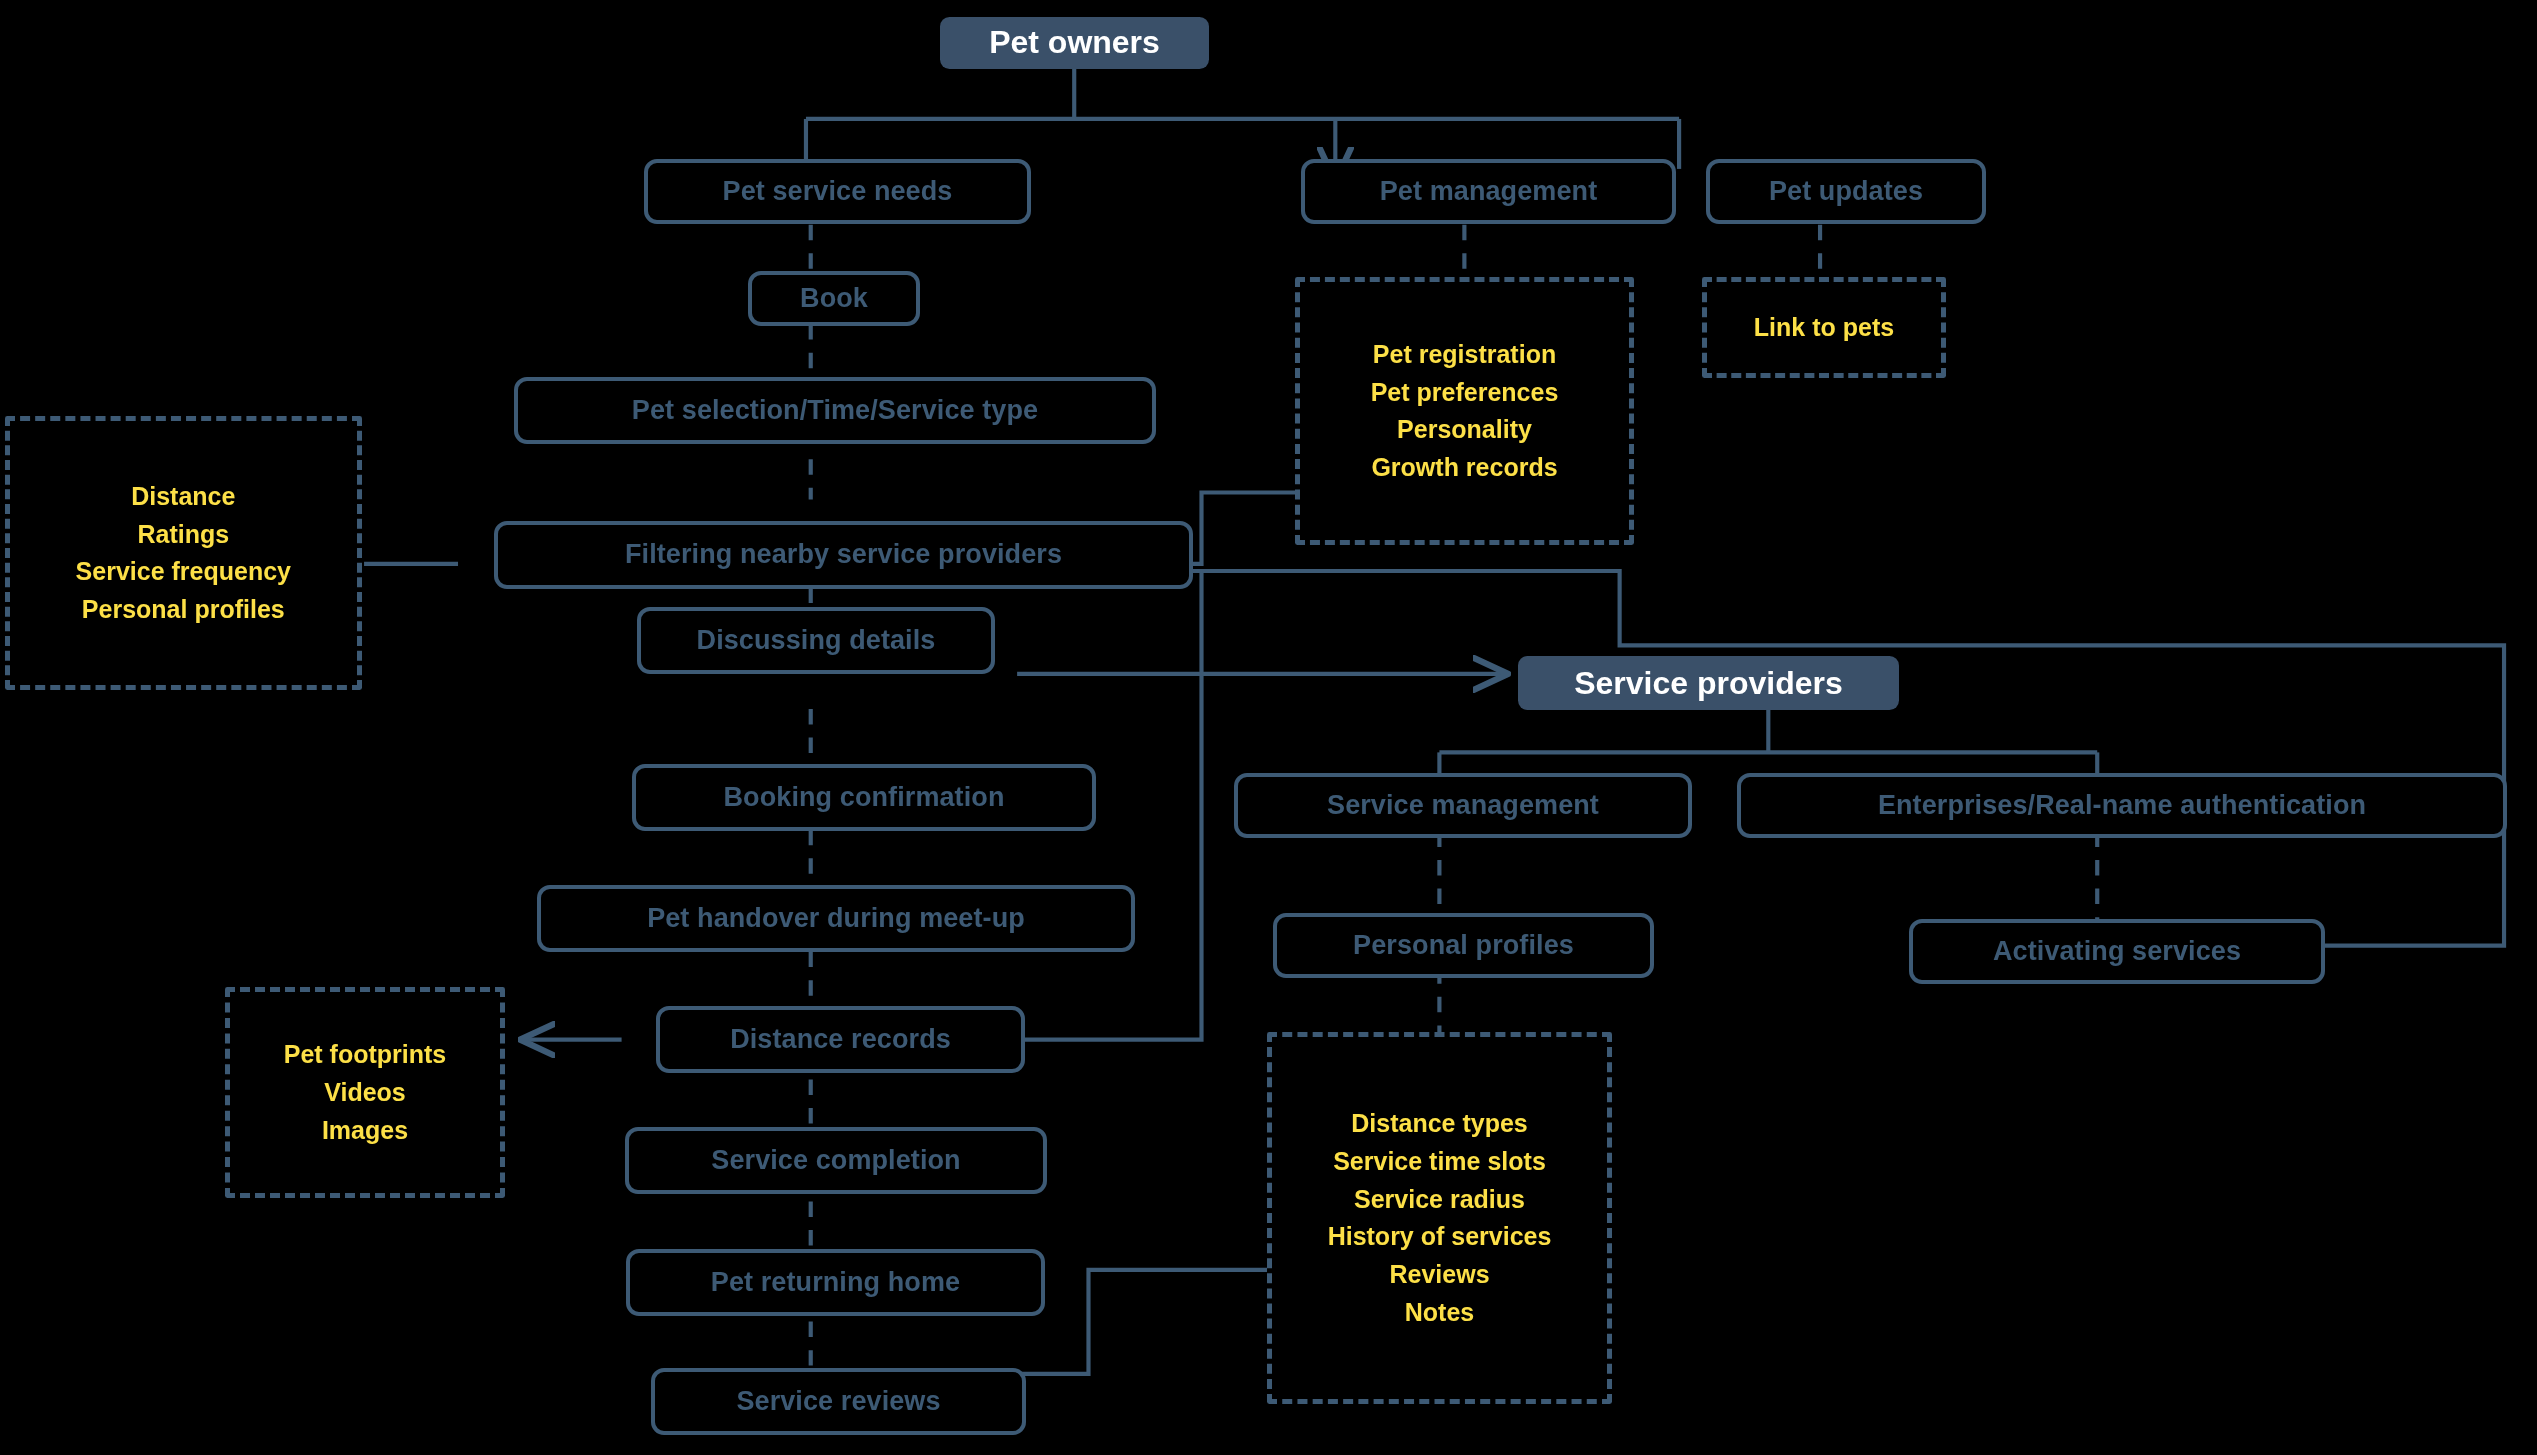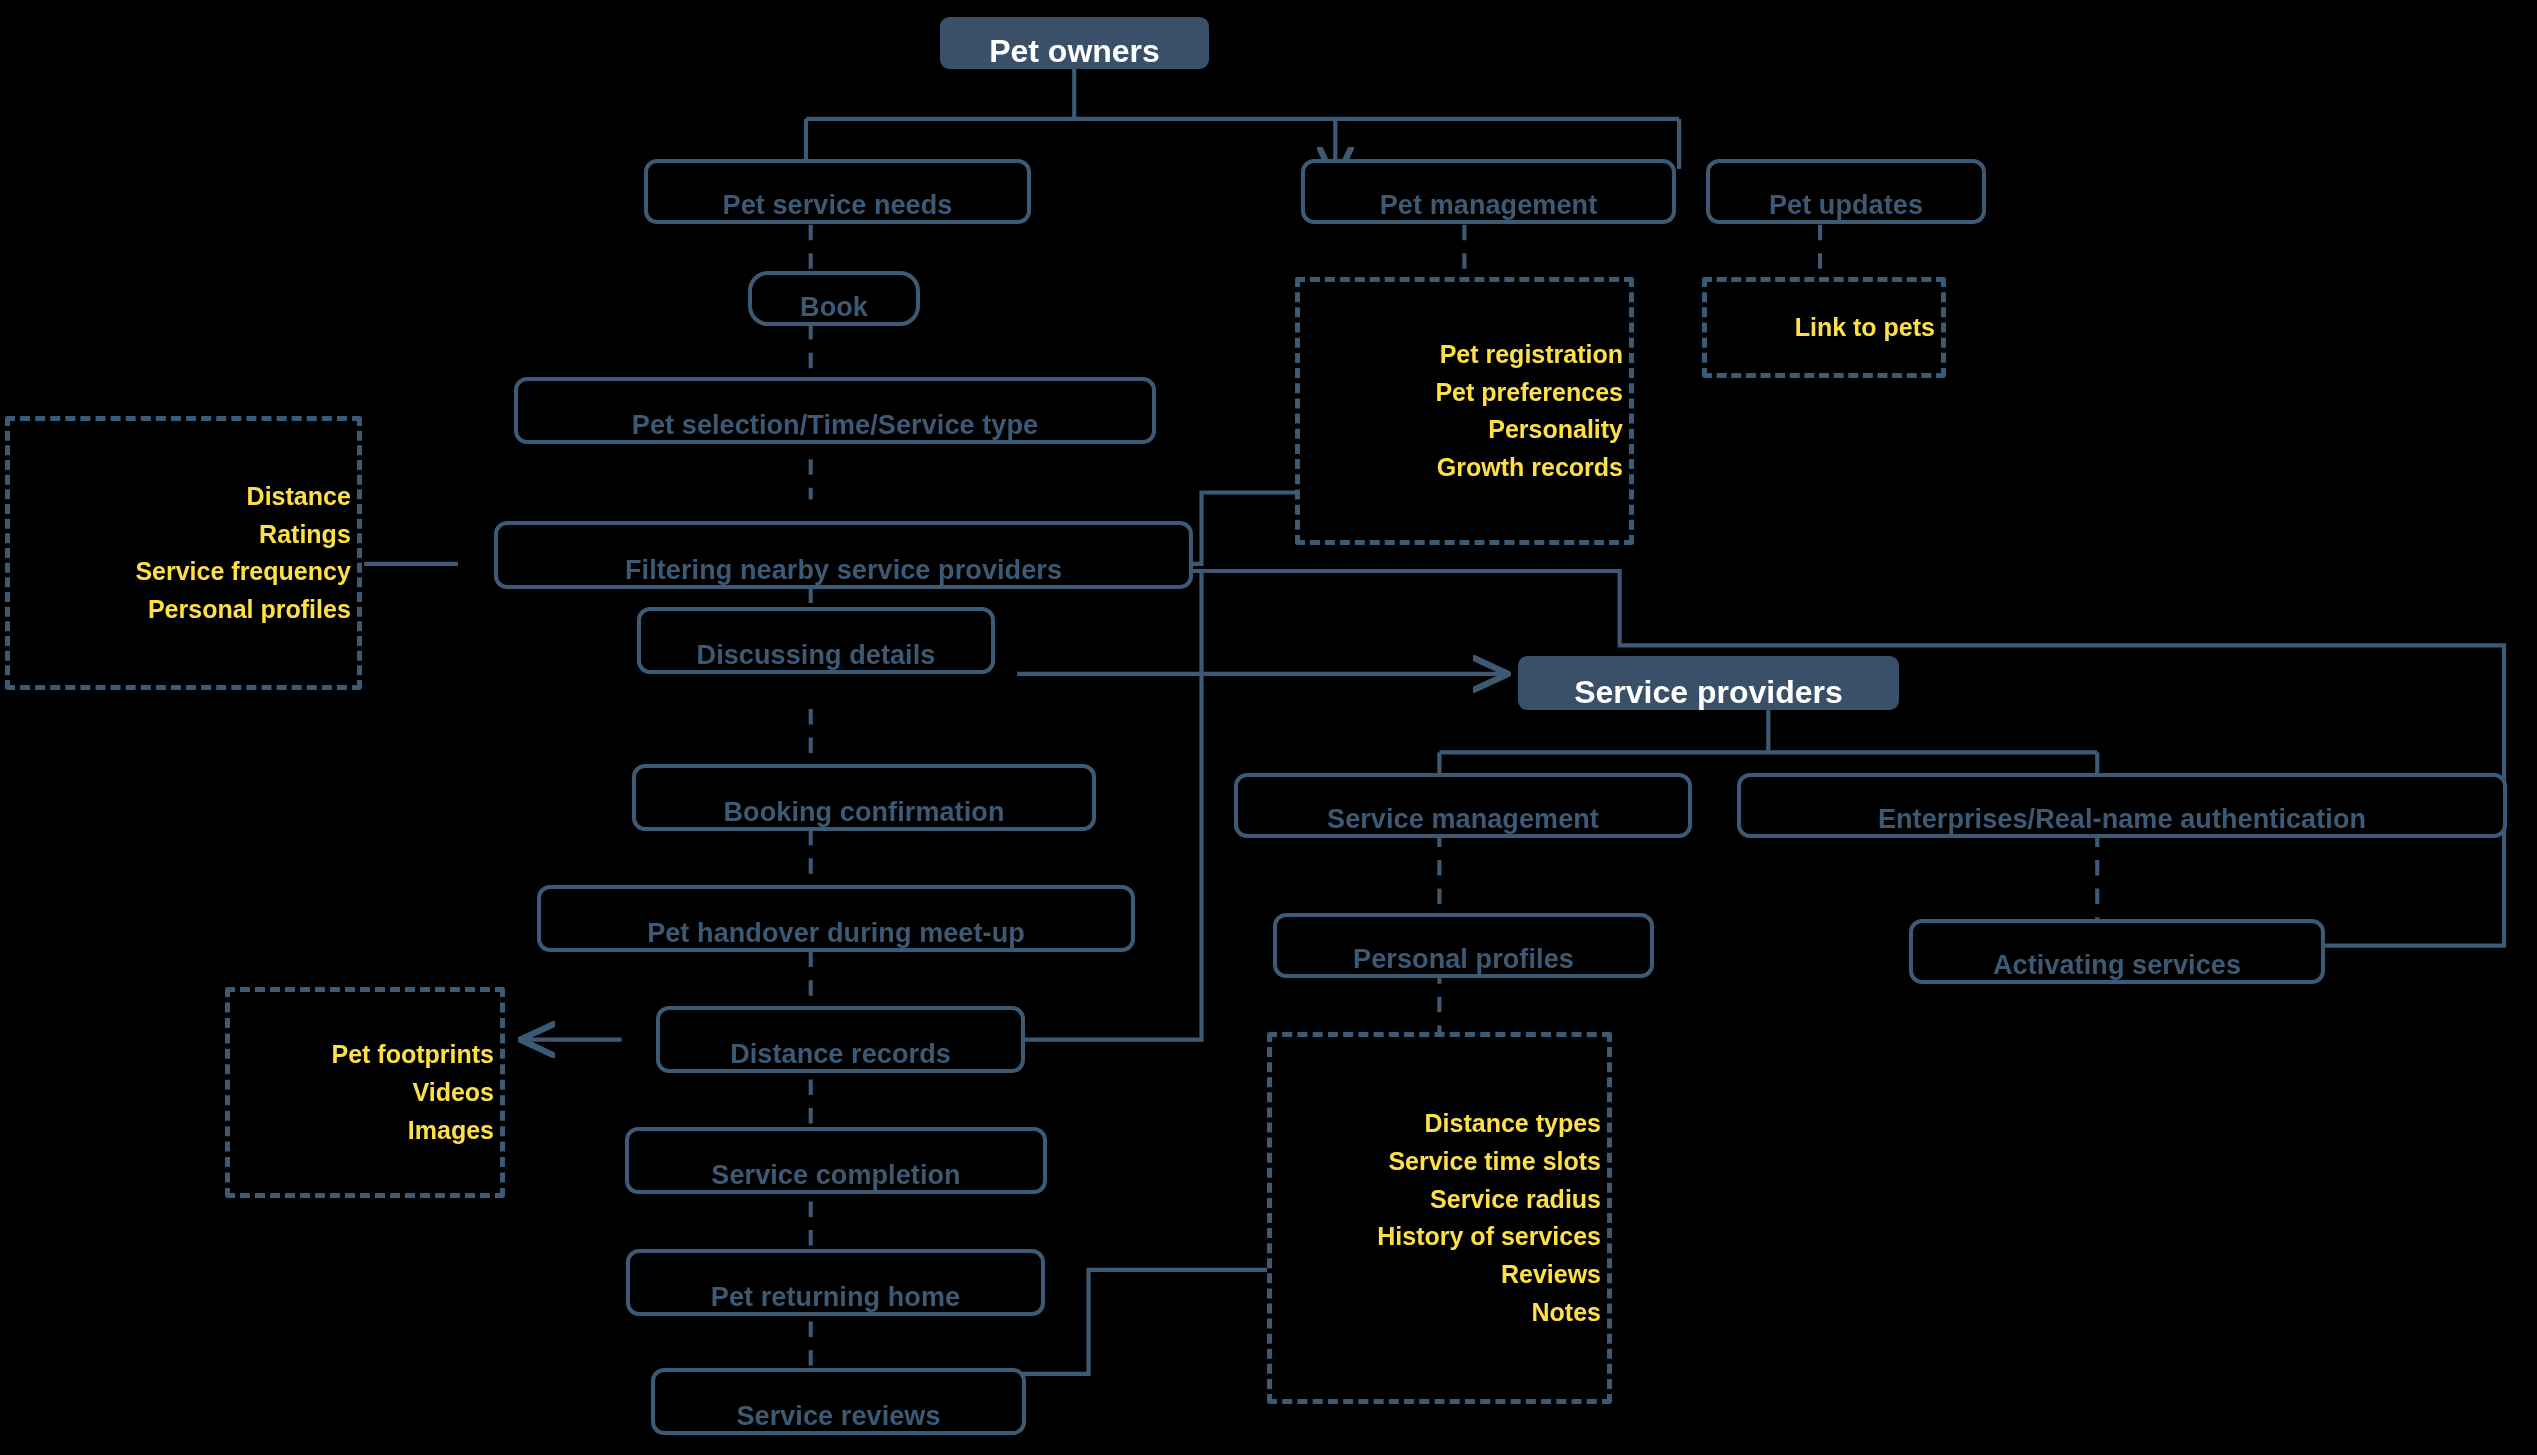--- a/index.html
+++ b/index.html
@@ -1,20 +1,20 @@
 <!DOCTYPE html>
 <html style="font-size:9.5px"><head>
 <meta charset="utf-8">
 <style>
   html,body{margin:0;padding:0;background:#000;}
   #stage{position:relative;width:2538px;height:1456px;background:#000;overflow:hidden;
          font-family:"Liberation Sans","DejaVu Sans",sans-serif;}
   svg#wires{position:absolute;left:0;top:0;width:2538px;height:1456px;}
 
-  .node{position:absolute;box-sizing:border-box;display:flex;align-items:flex-end;justify-content:center;
+  .node{position:absolute;box-sizing:border-box;display:flex;align-items:center;justify-content:center;
         color:#3d5a75;text-align:center;line-height:1.08;}
   .solid{border:4.2px solid #3d5a75;border-radius:13px;background:#000;font-size:27px;font-weight:700;
          letter-spacing:0.1px;padding:0 10.7px;margin-left:24px;}
   .filled{background:#3a5069;border:0;border-radius:9.5px;color:#ffffff;font-size:32px;font-weight:700;}
   .dashed{border:5.4px dashed #3d5a75;border-radius:2.4px;background:#000;flex-direction:column;
           justify-content:center;gap:0;padding:8.3px 6px;}
   .dashed .li{font-size:25px;font-weight:700;color:#fde047;padding:5.4px 0;white-space:nowrap;}
 </style>
 </head>
 <body>
@@ -87,21 +87,21 @@
   </div>
 
   <div class="node solid" style="left:1277px;top:159px;width:375px;height:65px;">
     <span>Pet management</span>
   </div>
 
   <div class="node solid" style="left:1682px;top:159px;width:280px;height:65px;">
     <span>Pet updates</span>
   </div>
 
-  <div class="node solid" style="left:724px;top:271px;width:172px;height:55px;border-radius:20px;">
+  <div class="node solid" style="left:724px;top:271px;width:172px;height:55px;">
     <span>Book</span>
   </div>
 
   <div class="node solid" style="left:490px;top:377px;width:642px;height:67px;">
     <span>Pet selection/Time/Service type</span>
   </div>
 
   <div class="node solid" style="left:470px;top:521px;width:699px;height:68px;">
     <span>Filtering nearby service providers</span>
   </div>

